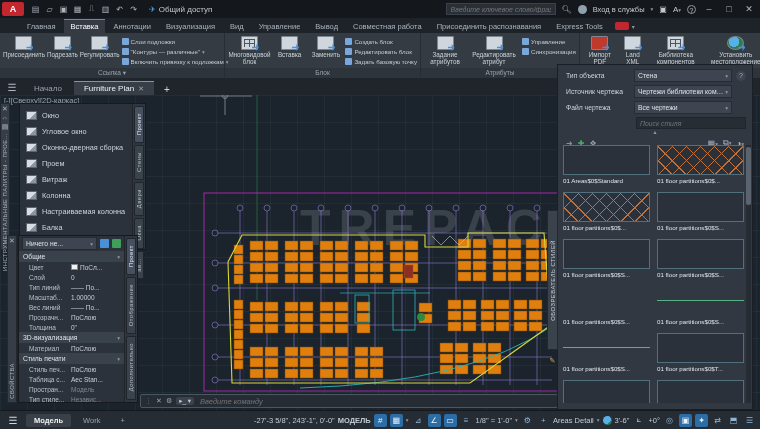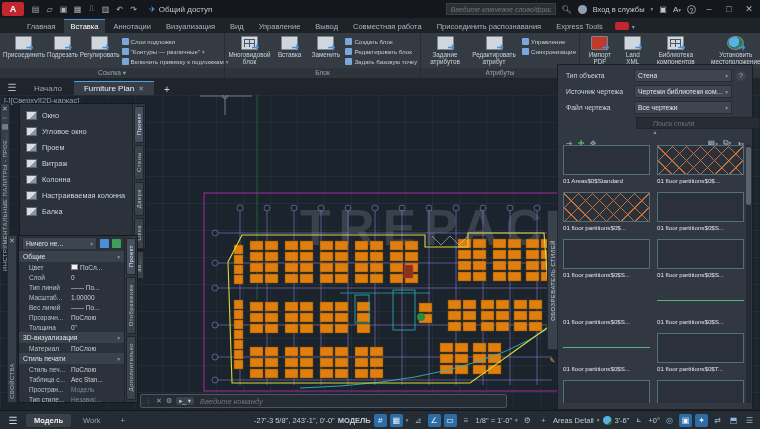--- a/index.html
+++ b/index.html
@@ -92,36 +92,36 @@
 
   
   .styles{position:absolute;left:557px;top:64px;width:196px;height:346px;background:#313842;border:1px solid #1a1f25;z-index:6;}
   .sb-tabstrip{position:absolute;left:-11px;top:145px;width:11px;height:140px;background:#3a424c;border:1px solid #23282e;display:flex;align-items:center;justify-content:center;z-index:6;}
   .sb-pencil{position:absolute;left:-11px;top:292px;width:11px;height:12px;font-size:7px;color:#d8b24a;text-align:center;z-index:6;}
   .sb-field{display:flex;align-items:center;gap:4px;padding:2px 6px 1px 8px;}
   .sb-field .fl{width:64px;font-size:6.8px;color:#ccd3da;flex:none;}
   .sb-field .dd{flex:1;}
   .help{width:10px;height:10px;border-radius:50%;background:#3e4550;color:#aab3bc;font-size:7px;text-align:center;line-height:10px;flex:none;}
   .sb-search{margin:2px 6px 1px 78px;display:flex;}
-  .sb-search input{flex:1;background:#272d35;border:1px solid #20252b;height:12px;font-size:6.8px;font-style:italic;color:#8e979f;padding:0 16px;}
+  .sb-search input{flex:1;background:#272d35;border:1px solid #20252b;height:12px;font-size:6.8px;font-style:italic;color:#8e979f;padding:0 3px;}
   .sb-collapse{text-align:center;color:#8e979f;font-size:6px;height:6px;line-height:5px;}
   .sb-tools{display:flex;align-items:center;justify-content:space-between;padding:1px 8px;height:14px;}
   .sb-tools .grp{display:flex;gap:5px;align-items:center;font-size:8px;}
   .cardgrid{position:absolute;left:5px;right:8px;top:78px;bottom:6px;display:grid;grid-template-columns:1fr 1fr;grid-auto-rows:44px;column-gap:7px;row-gap:3px;overflow:hidden;padding-top:2px;}
   .card{display:flex;flex-direction:column;cursor:pointer;}
   .thumb{height:30px;border:1px solid #51707d;background:#2a313a;}
   .thumb.g-blank{border:none;background:transparent;}
   .thumb.g-xrect{background-image:repeating-linear-gradient(45deg,transparent 0 9px,#c07038 9px 10px),repeating-linear-gradient(-45deg,transparent 0 9px,#c07038 9px 10px);}
   .thumb.g-hline{border:none;background:linear-gradient(transparent 0 14px,#58b184 14px 15px,transparent 15px);}
   .card-label{font-size:6.2px;color:#dfe5ea;white-space:nowrap;overflow:hidden;margin-top:2px;}
   .sb-scroll{position:absolute;right:1px;top:80px;bottom:6px;width:5px;background:#262c33;}
   .sb-scroll .th{position:absolute;top:2px;left:0;right:0;height:58px;background:#5a636e;border-radius:2px;}
 
   
-  .cmdbar{position:absolute;left:140px;bottom:2px;width:367px;height:14px;background:#262c34;border:1px solid #4d565f;border-radius:2px;display:flex;align-items:center;z-index:5;font-size:8px;color:#9aa3ac;gap:4px;padding:0 4px;}
+  .cmdbar{position:absolute;left:140px;bottom:2px;width:418px;height:14px;background:#262c34;border:1px solid #4d565f;border-radius:2px;display:flex;align-items:center;z-index:5;font-size:8px;color:#9aa3ac;gap:4px;padding:0 4px;}
   .cmdbar input{flex:1;background:transparent;border:none;outline:none;color:#8e979f;font-size:7.5px;font-style:italic;}
   .cmd-ic{background:#3b424c;border-radius:2px;font-size:6.5px;padding:0 3px;color:#c5ccd3;}
 
   
   .statusbar{height:19px;background:#262c34;border-top:1px solid #14171c;display:flex;align-items:center;font-size:7.5px;color:#b9c1c9;padding:0 4px;gap:4px;}
   .sb-ham{font-size:10px;color:#cfd6dd;width:18px;text-align:center;}
   .ltab{padding:2px 8px;color:#9aa3ac;}
   .ltab.active{background:#3a4048;color:#f0f3f6;font-weight:bold;border-radius:2px;}
   .sbright{margin-left:auto;display:flex;align-items:center;gap:3px;}
   .sbi{width:13px;height:13px;display:flex;align-items:center;justify-content:center;color:#8fb8d8;font-size:8px;border-radius:2px;}
@@ -524,20 +524,24 @@
         <div class="toolrow">
             <span class="tic"></span>
             <span>Окно</span>
           </div>
         <div class="toolrow">
             <span class="tic"></span>
             <span>Угловое окно</span>
           </div>
         <div class="toolrow">
             <span class="tic"></span>
+            <span>Оконно-дверная сборка</span>
+          </div>
+        <div class="toolrow">
+            <span class="tic"></span>
             <span>Проем</span>
           </div>
         <div class="toolrow">
             <span class="tic"></span>
             <span>Витраж</span>
           </div>
         <div class="toolrow">
             <span class="tic"></span>
             <span>Колонна</span>
           </div>

